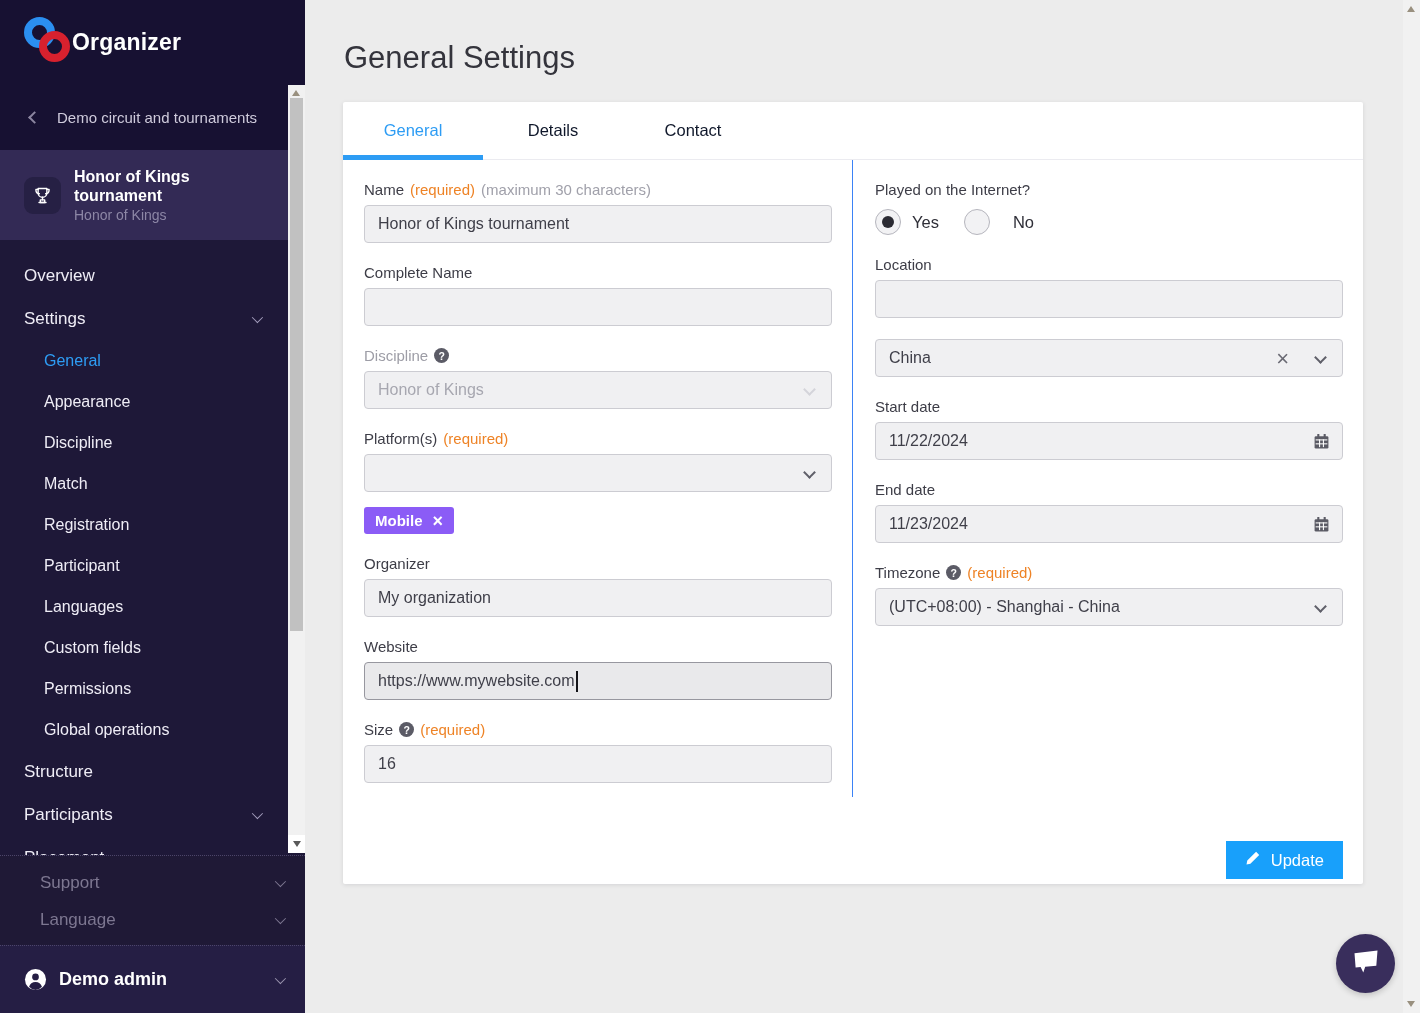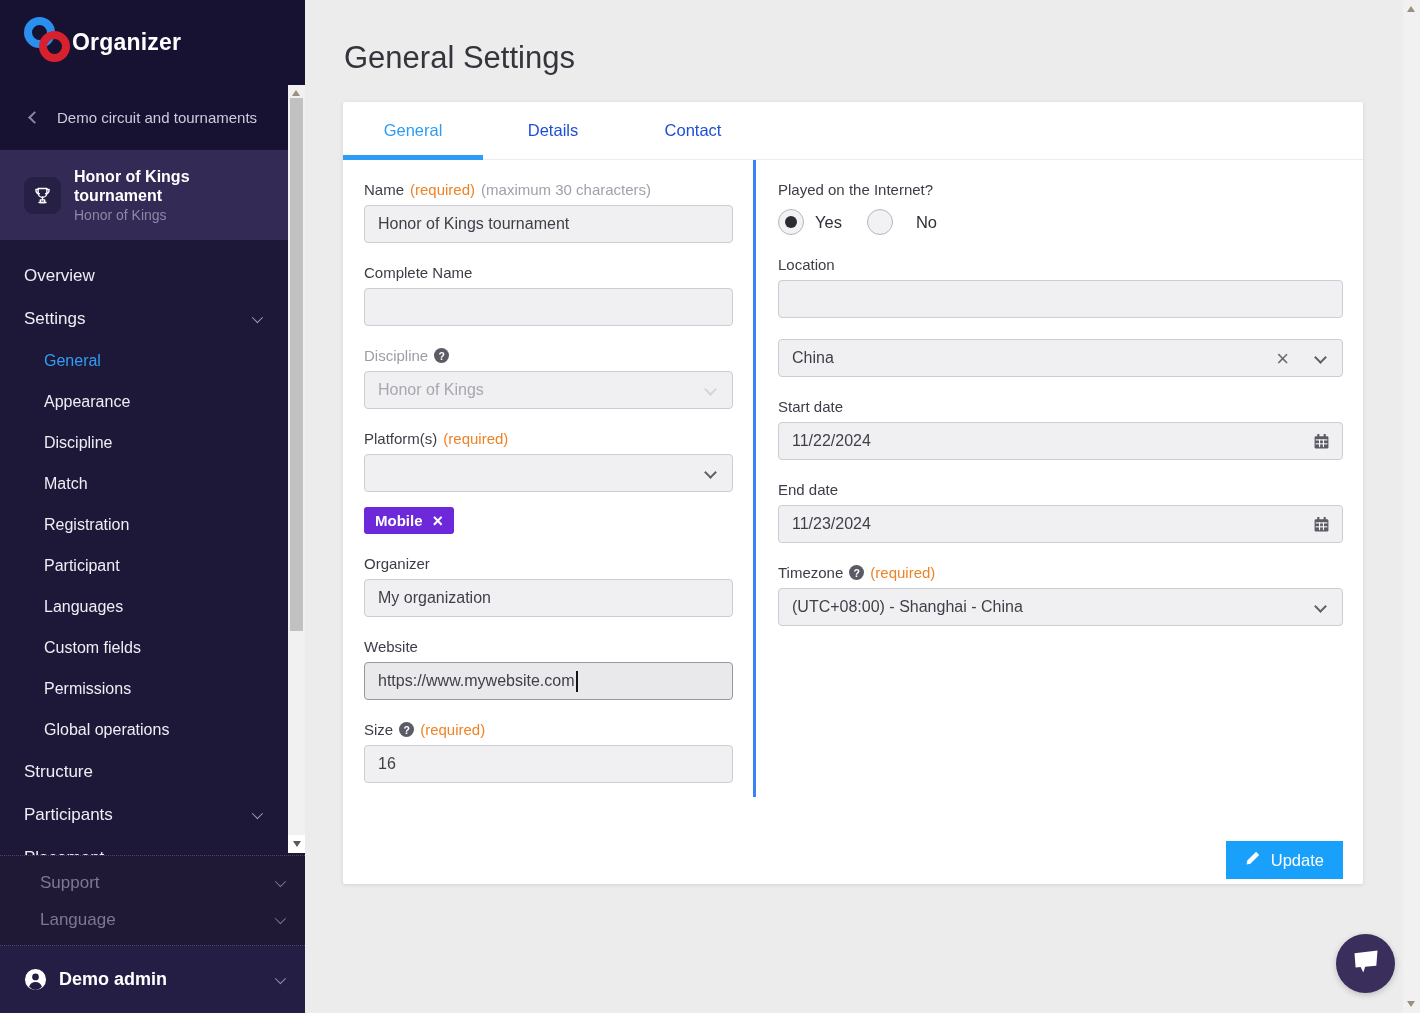--- a/index.html
+++ b/index.html
@@ -51,46 +51,46 @@
   .sb-thumb { position:absolute; top:13px; left:2px; width:13px; height:533px; background:#c1c1c1; }
   .sb-down-btn { position:absolute; bottom:0; left:0; width:17px; height:18px; background:#fff; display:flex; align-items:center; justify-content:center; }
   .sb-down-btn .tri-down { border-top-color:#5a5a5a; }
 
   
   .content { position:absolute; left:305px; top:0; right:17px; bottom:0; background:#ececec; overflow:hidden; }
   .page-title { margin:40px 0 0 39px; font-size:31px; font-weight:400; color:#34343c; }
 
   .card { margin:26px 0 0 38px; width:1020px; height:782px; background:#fff; border-radius:2px; box-shadow:0 1px 4px rgba(40,40,60,.12); }
   .tabs { display:flex; height:58px; border-bottom:1px solid #ebebf0; }
-  .tab { width:140px; text-align:center; line-height:56px; font-size:16.5px; color:#1d4ed8; cursor:pointer; position:relative; }
+  .tab { width:140px; text-align:center; line-height:56px; font-size:16.5px; color:#0f172a; cursor:pointer; position:relative; }
   .tab.active { color:#2d9cf4; }
   .tab.active::after { content:''; position:absolute; left:0; right:0; bottom:-1px; height:5px; background:#2d9cf4; }
 
   .form-wrap { display:flex; min-height:621px; }
-  .col-left  { width:413px; padding:0 20px 14px 21px; border-right:3px solid #3b82f6; }
+  .col-left  { width:510px; padding:0 20px 14px 21px; border-right:1px solid #3b82f6; }
   .col-right { flex:1; padding:0 20px 14px 22px; }
 
   .field { margin-top:21px; }
   .label-row { display:flex; align-items:center; gap:6px; font-size:15px; color:#3d3d47; margin-bottom:7px; }
   .req  { color:#ee8326; }
   .note { color:#a0a0aa; }
   .dis-label { color:#9d9da6; }
   .help { width:15px; height:15px; border-radius:50%; background:#5b5b66; color:#fff; font-size:10.5px; font-weight:700; display:inline-flex; align-items:center; justify-content:center; cursor:pointer; }
 
   .input { position:relative; height:38px; background:#f0f0f2; border:1px solid #ccccd2; border-radius:4px; font-size:16px; color:#3f3f49; display:flex; align-items:center; padding:0 13px; cursor:text; }
   .input.focused { background:#e9e9eb; border-color:#97979f; }
   .caret { width:2px; height:21px; background:#141418; margin-left:1px; }
   .select { padding-right:44px; cursor:pointer; }
   .sel-chev { position:absolute; right:17px; top:13px; width:9px; height:9px; border-right:2px solid #5f5f69; border-bottom:2px solid #5f5f69; transform:rotate(45deg); }
   .select.disabled { color:#a7a7b0; cursor:default; }
   .select.disabled .sel-chev { border-color:#d4d4da; }
   .clear-x { position:absolute; right:53px; top:5px; font-size:22px; font-weight:400; color:#6a6a74; cursor:pointer; line-height:28px; }
   .cal-icon { position:absolute; right:12px; top:10px; cursor:pointer; }
 
-  .tag { display:inline-flex; align-items:center; gap:10px; background:#6d28d9; color:#fff; font-weight:700; font-size:15px; height:27px; padding:0 11px; border-radius:3px; margin-top:15px; }
+  .tag { display:inline-flex; align-items:center; gap:10px; background:#8b5cf6; color:#fff; font-weight:700; font-size:15px; height:27px; padding:0 11px; border-radius:3px; margin-top:15px; }
   .tag-x { font-size:18px; font-weight:700; cursor:pointer; line-height:1; }
 
   .radio-row { display:flex; margin-top:11px; }
   .radio { width:26px; height:26px; border-radius:50%; background:#f2f2f4; border:1px solid #b5b5bd; display:flex; align-items:center; justify-content:center; cursor:pointer; flex:none; }
   .radio.sel::after { content:''; width:12px; height:12px; border-radius:50%; background:#2b2b33; }
   .radio-label { font-size:16.5px; color:#2f2f38; margin-left:11px; }
   .radio-opt + .radio-opt { margin-left:25px;gap:12px; }
   .radio-opt { display:flex; align-items:center; }
 
   .card-footer { display:flex; justify-content:flex-end; padding:44px 20px 0 0; }

